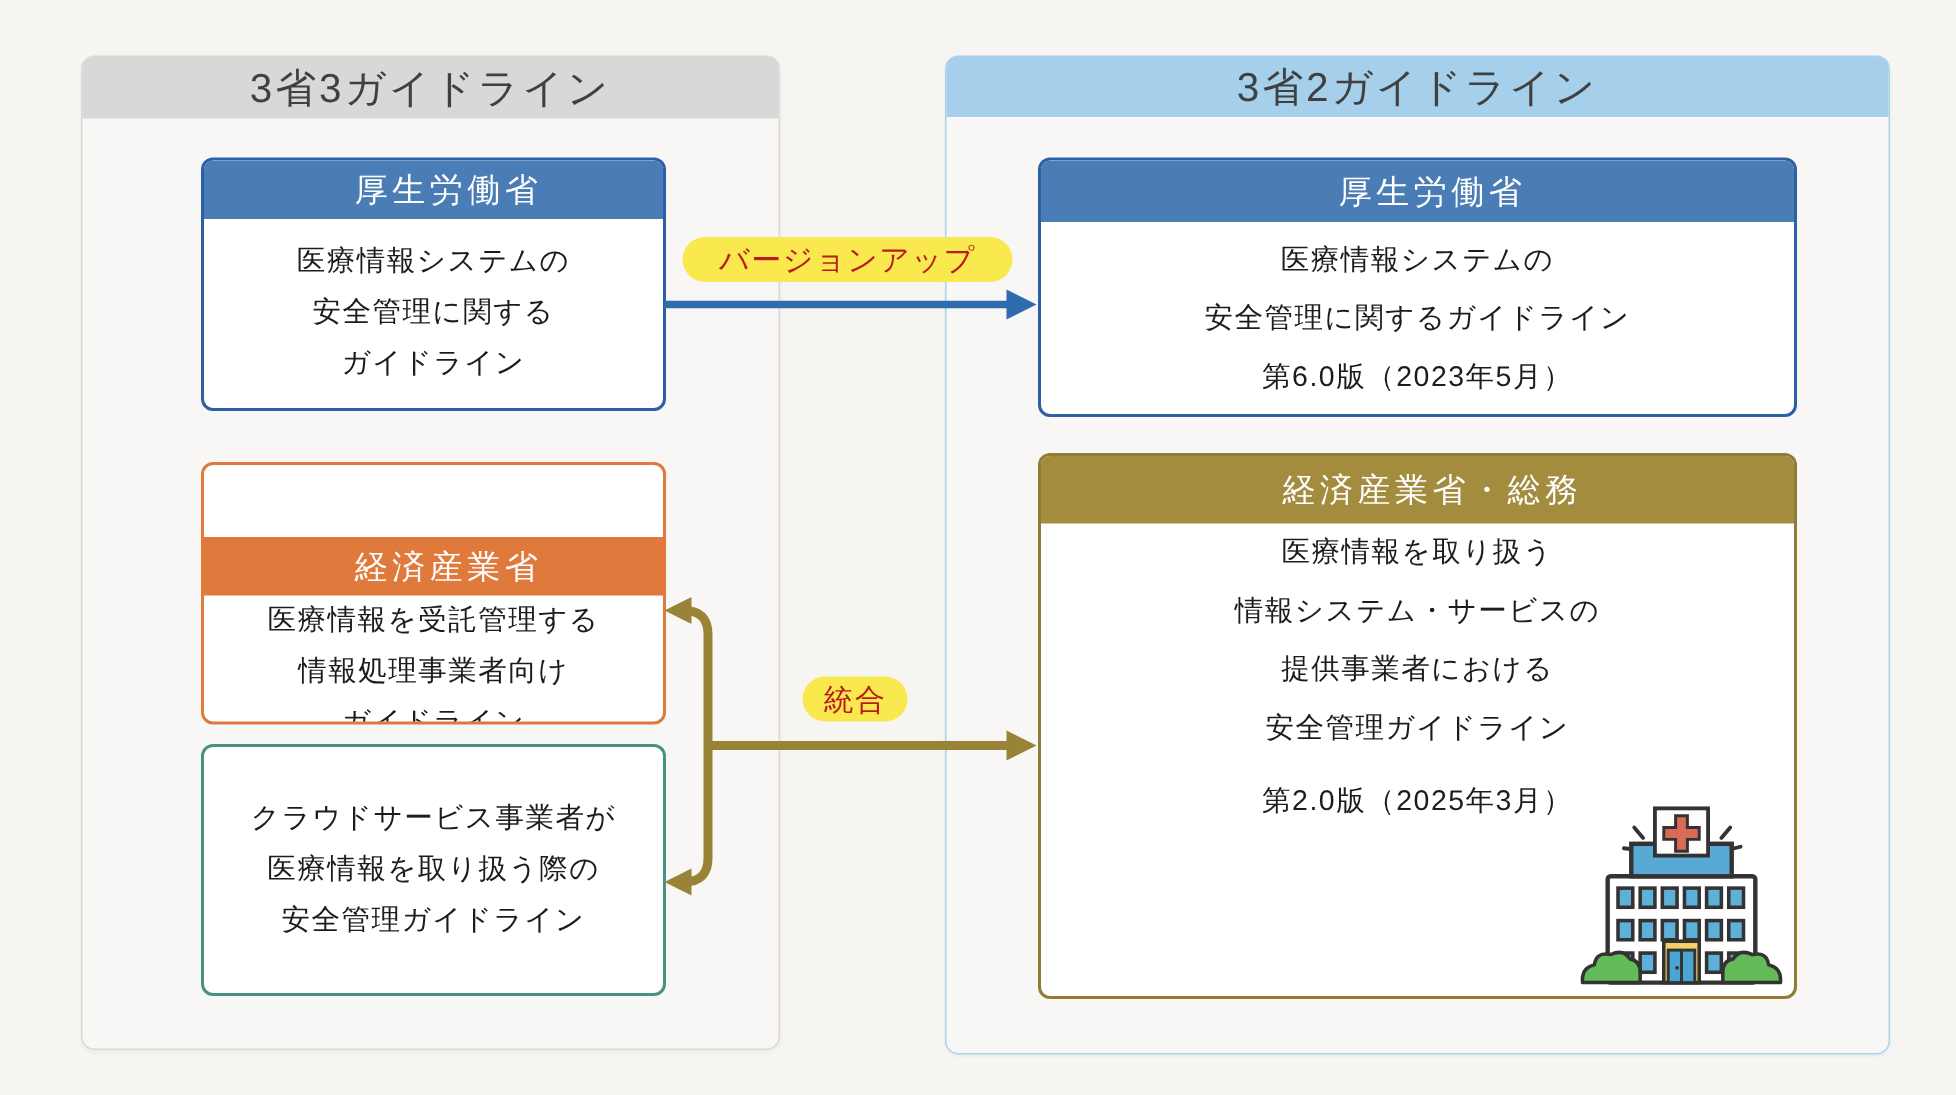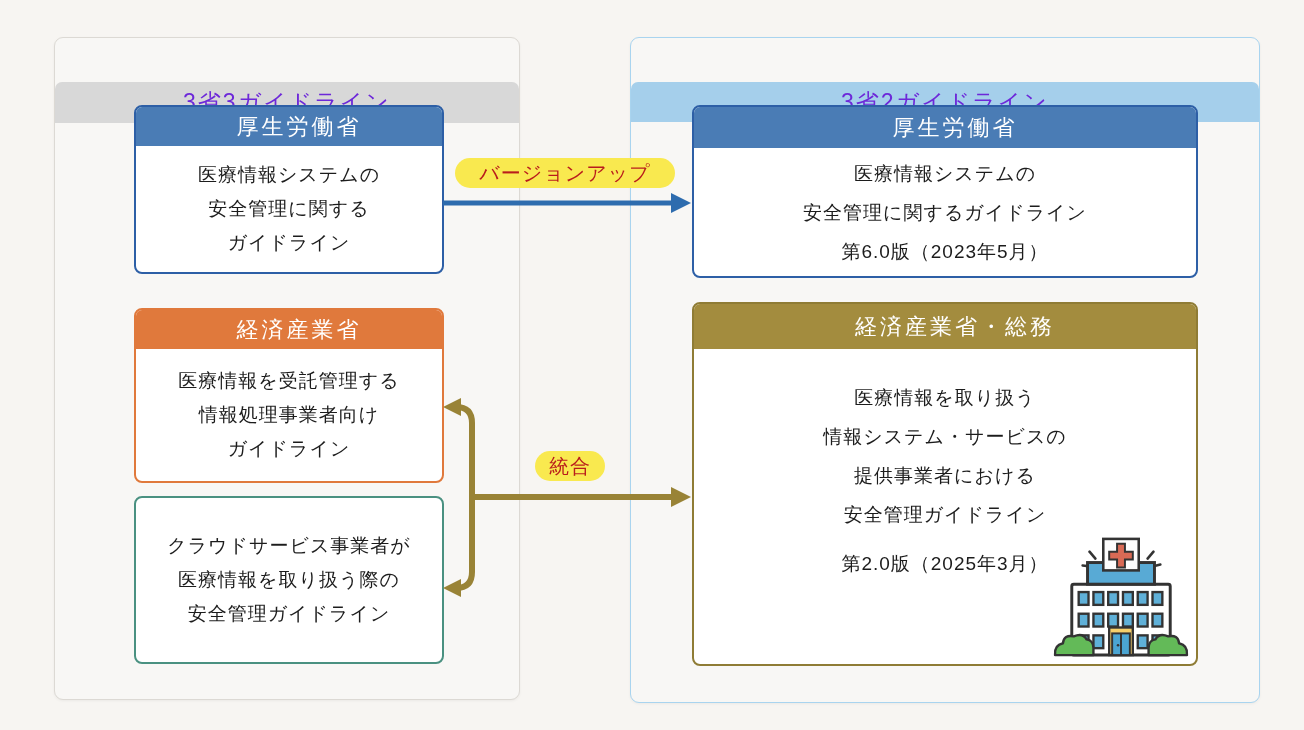--- a/index.html
+++ b/index.html
@@ -10,23 +10,22 @@
     overflow:hidden;
   }
   .panel{
     position:absolute; border-radius:9px; background:#f8f7f5;
     border:1px solid #dcd9d4;
     box-shadow:0 1px 3px rgba(0,0,0,0.05);
   }
   .panel-header{
     position:absolute; top:0; left:0; right:0; height:41px;
     display:flex; align-items:center; justify-content:center;
-    font-size:23px; color:#6d28d9; letter-spacing:2px;
+    font-size:27px; color:#404040; letter-spacing:2px;
     border-radius:7px 7px 0 0;
-    margin-top:44px;
   }
   .mbox{
     position:absolute; background:#ffffff; border:2px solid #888;
     border-radius:8px; box-sizing:border-box;
     display:flex; flex-direction:column; overflow:hidden;
   }
   .mbox-header{
     flex:0 0 auto; display:flex; align-items:center; justify-content:center;
     color:#ffffff; font-size:22px; letter-spacing:3px;padding-left:20px;
   }
@@ -56,21 +55,21 @@
     <div class="mbox" style="left: 79px; top: 67px; width: 310px; height: 169px; border-color: rgb(45, 95, 166);">
       <div class="mbox-header" style="height: 39px; background-color: rgb(74, 124, 181);">厚生労働省</div>
       <div class="mbox-body">
         <div class="line">医療情報システムの</div>
         <div class="line">安全管理に関する</div>
         <div class="line">ガイドライン</div>
       </div>
     </div>
 
     <div class="mbox" style="left: 79px; top: 270px; width: 310px; height: 175px; border-color: rgb(224, 121, 60);">
-      <div class="mbox-header" style="height: 39px; background-color: rgb(224, 121, 60);">経済産業省</div>
+      <div class="mbox-header" style="height: 39px; background-color: rgb(224, 121, 60); margin-top: 48px;">経済産業省</div>
       <div class="mbox-body">
         <div class="line">医療情報を受託管理する</div>
         <div class="line">情報処理事業者向け</div>
         <div class="line">ガイドライン</div>
       </div>
     </div>
 
     <div class="mbox" style="left: 79px; top: 458px; width: 310px; height: 168px; border-color: rgb(74, 145, 129);">
       <div class="mbox-body">
         <div class="line">クラウドサービス事業者が</div>
@@ -87,21 +86,21 @@
       <div class="mbox-header" style="height: 41px; background-color: rgb(74, 124, 181);">厚生労働省</div>
       <div class="mbox-body">
         <div class="line" style="line-height:39px;">医療情報システムの</div>
         <div class="line" style="line-height:39px;">安全管理に関するガイドライン</div>
         <div class="line" style="line-height:39px;">第6.0版（2023年5月）</div>
       </div>
     </div>
 
     <div class="mbox" style="left: 61px; top: 264px; width: 506px; height: 364px; border-color: rgb(143, 124, 53); justify-content: center;">
       <div class="mbox-header" style="height: 45px; background-color: rgb(163, 140, 62);">経済産業省・総務</div>
-      <div class="mbox-body body-topalign" style="padding-top:29px;">
+      <div class="mbox-body body-topalign" style="padding-top:0;">
         <div class="line" style="line-height:39px;">医療情報を取り扱う</div>
         <div class="line" style="line-height:39px;">情報システム・サービスの</div>
         <div class="line" style="line-height:39px;">提供事業者における</div>
         <div class="line" style="line-height:39px;">安全管理ガイドライン</div>
         <div class="line" style="line-height:39px; margin-top:10px;">第2.0版（2025年3月）</div>
       </div>
 
       <svg class="hospital" width="138" height="126" viewBox="0 0 140 128">
 
         <g stroke="#333333" stroke-width="2.6" stroke-linecap="round">

